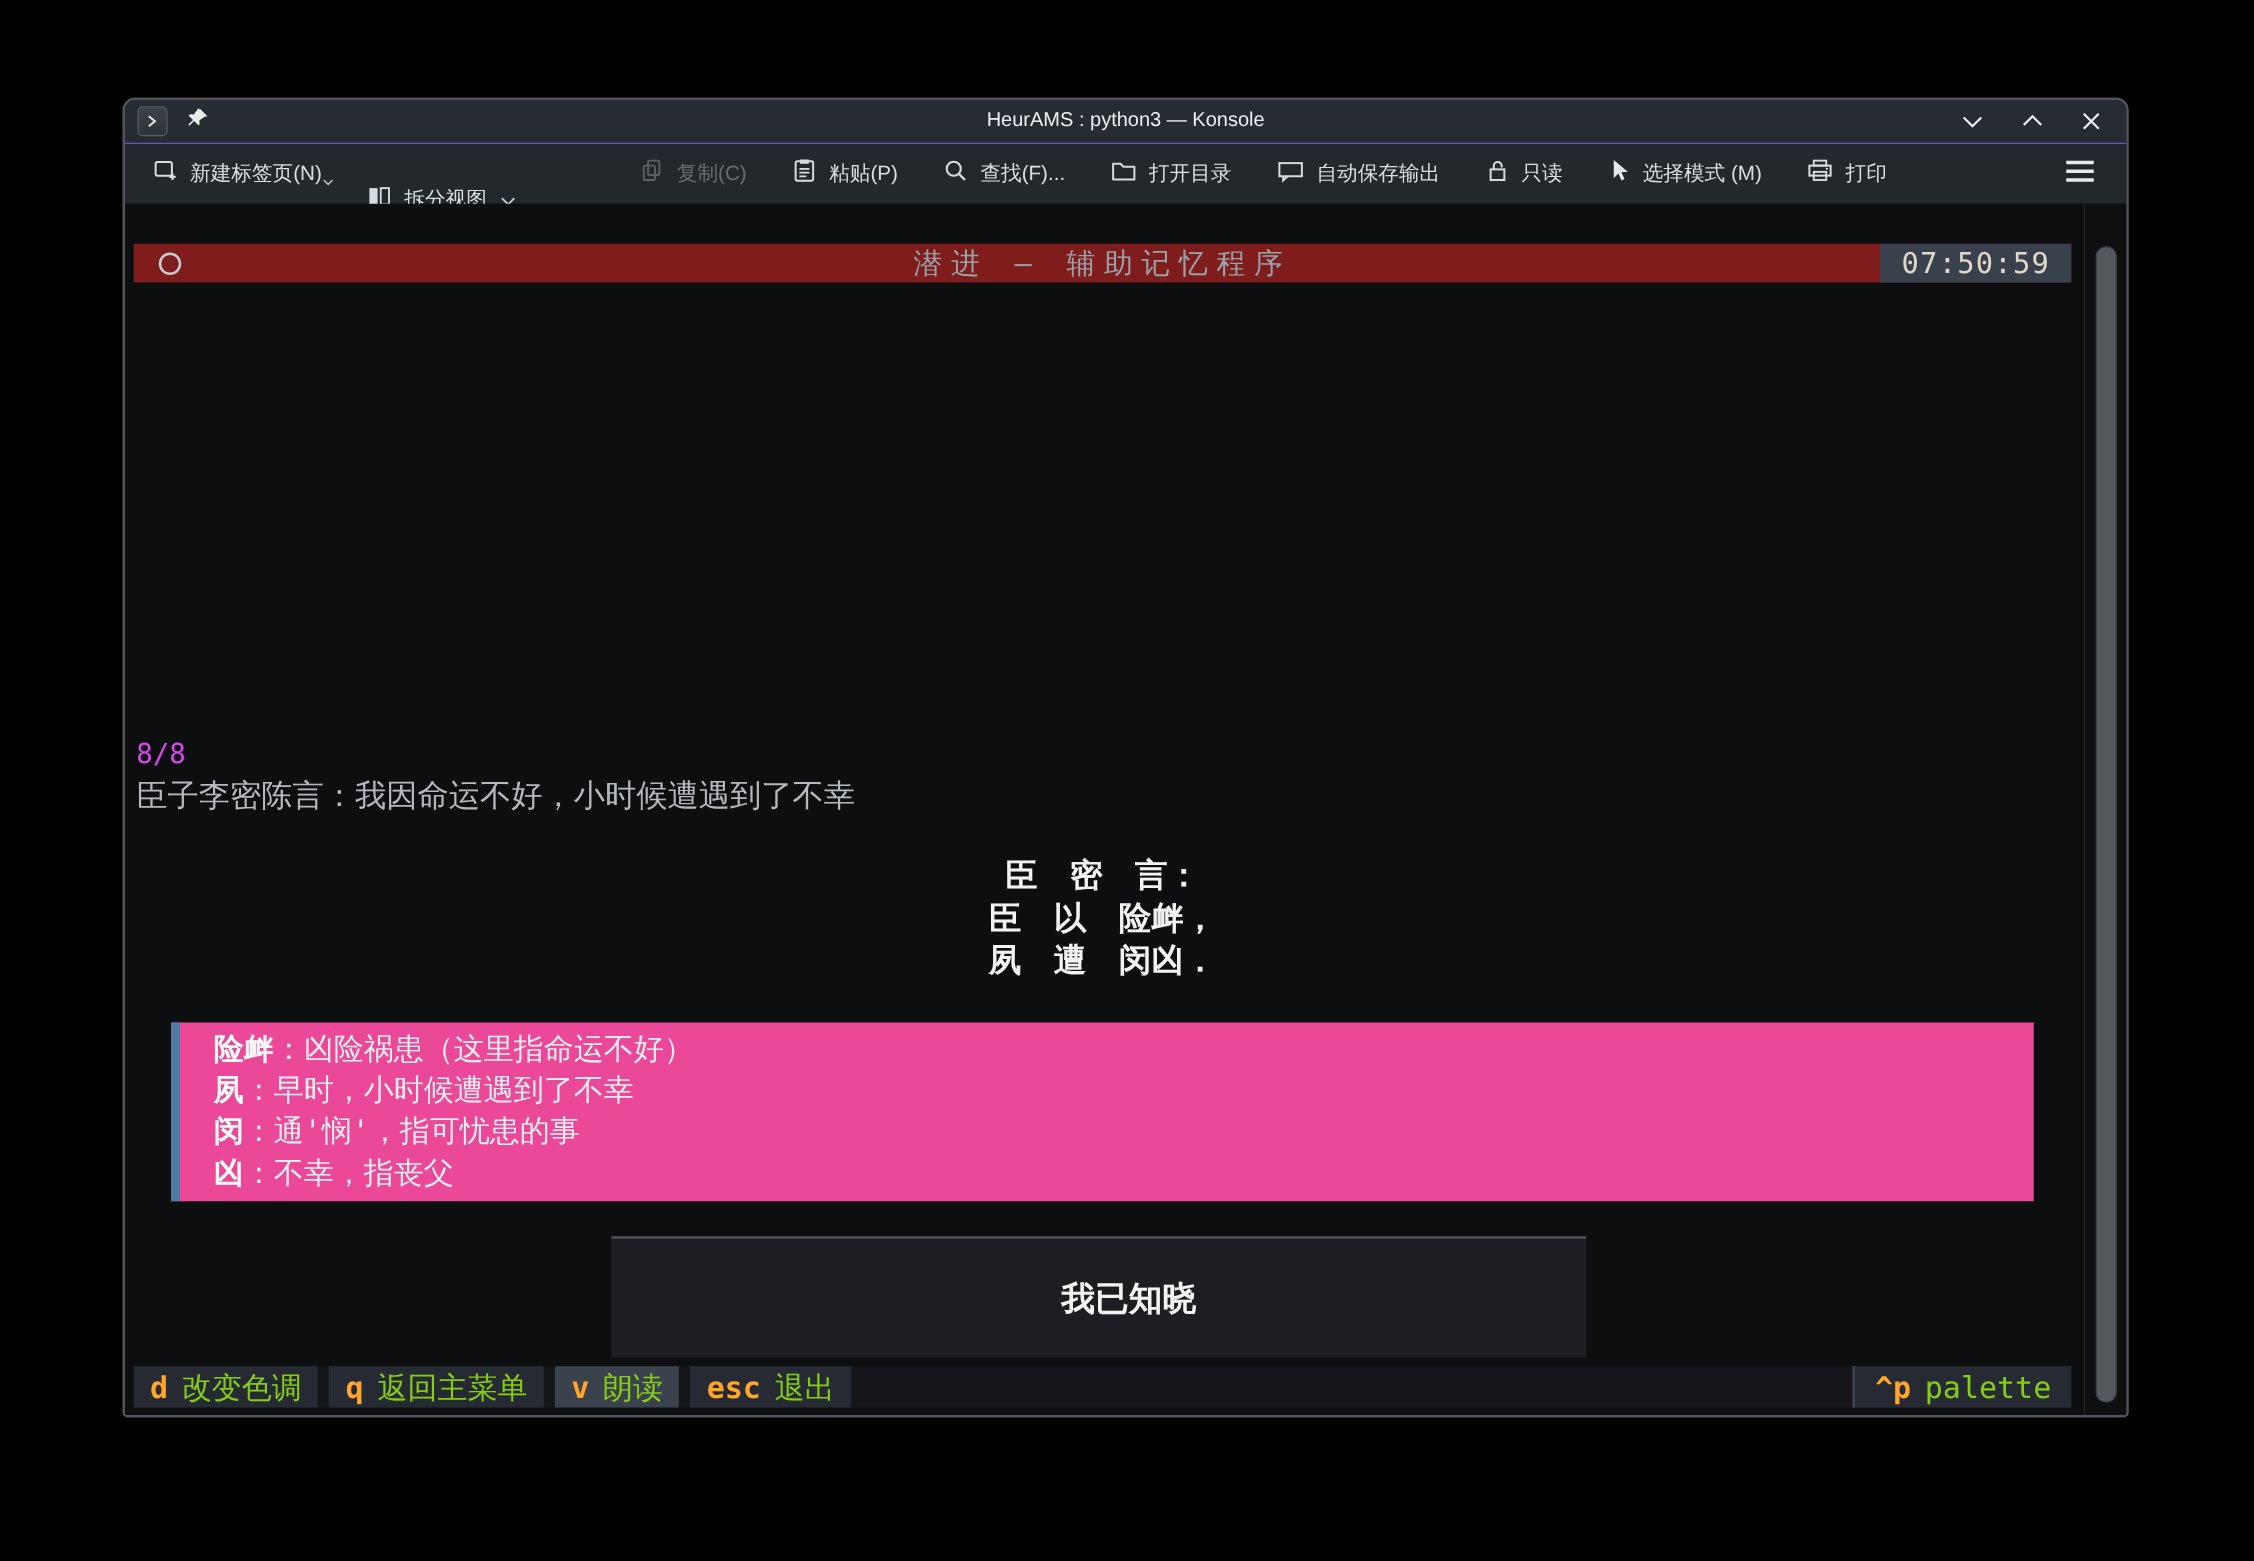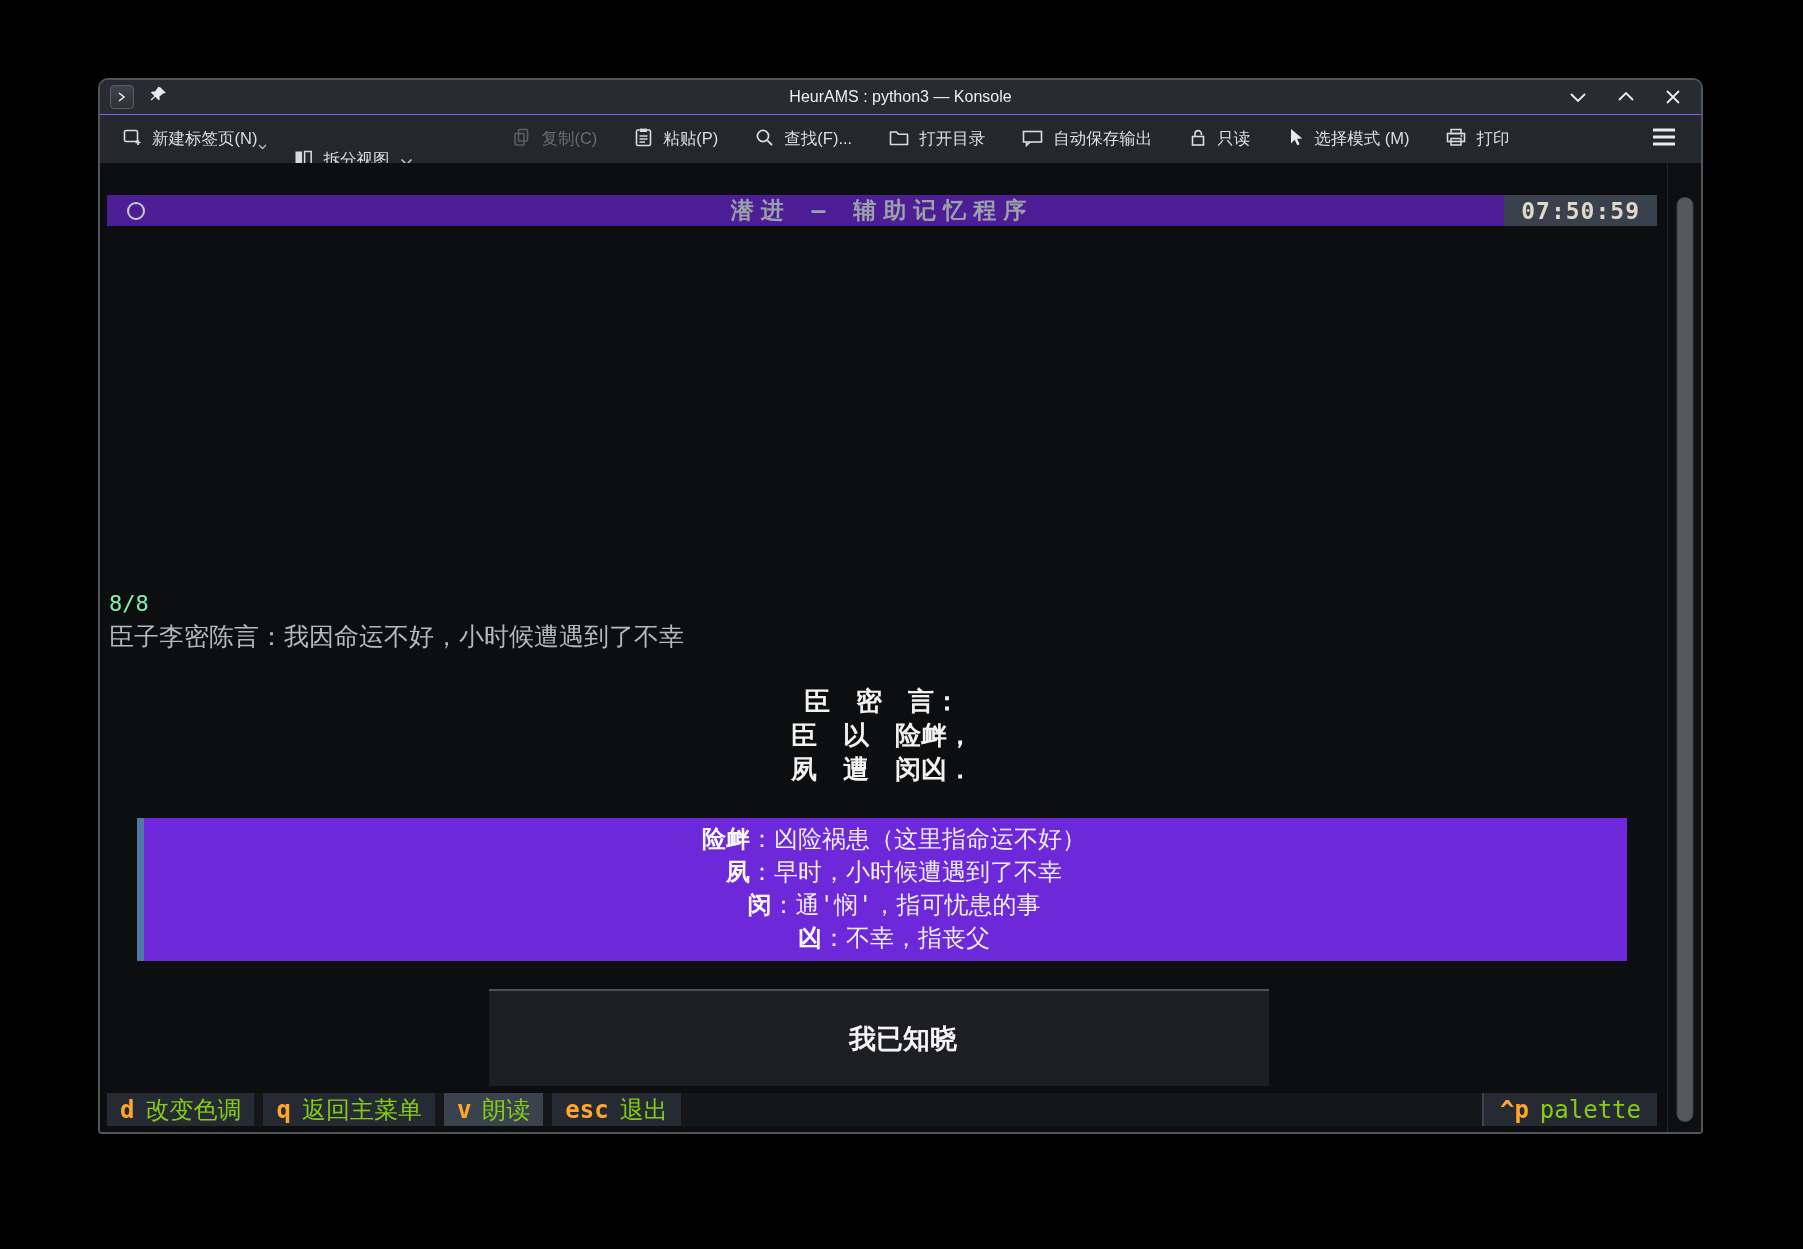--- a/index.html
+++ b/index.html
@@ -22,31 +22,31 @@
   .tb-caret{margin-left:2px;}
   .tb-mini-caret{position:absolute;right:-10px;bottom:-2px;}
   .tb-item.copy{margin-left:58px;}
   .hamburger{margin-left:auto;margin-right:2px;}
   
   .terminal{flex:1 1 auto;position:relative;background:#0d0e10;font-family:"DejaVu Sans Mono","DejaVu Sans",monospace;}
   .scrollbar{position:absolute;top:0;right:0;bottom:0;width:33px;background:#0e0f11;border-left:1px solid #232527;}
   .scroll-thumb{position:absolute;left:50%;transform:translateX(-50%);top:34px;bottom:10px;width:15px;background:#54585d;border-radius:8px;border:1px solid #3c4044;}
   .tui{position:absolute;left:7px;top:0;width:1550px;height:100%;}
   
-  .tui-header{position:absolute;left:0;top:32px;width:100%;height:31px;background:#4c1d95;display:flex;align-items:center;font-weight:bold;}
+  .tui-header{position:absolute;left:0;top:32px;width:100%;height:31px;background:#7f1d1d;display:flex;align-items:center;}
   .ring{position:absolute;left:20px;top:50%;transform:translateY(-50%);width:14px;height:14px;border:2px solid #c6cbd1;border-radius:50%;}
   .tui-title{width:100%;text-align:center;color:#9aa1a8;font-size:23px;letter-spacing:7px;}
   .tui-clock{position:absolute;right:0;top:0;height:100%;background:#39414c;color:#e0d8ca;font-size:23px;
     display:flex;align-items:center;padding:0 17px;letter-spacing:1px;}
   
-  .progress{position:absolute;left:2px;top:428px;color:#86efac;font-size:22px;}
+  .progress{position:absolute;left:2px;top:428px;color:#d946ef;font-size:22px;}
   .prompt{position:absolute;left:2px;top:457px;color:#b5b9bd;font-size:25px;}
   .verse{position:absolute;left:0;top:521px;width:100%;text-align:center;color:#f2f2f2;font-size:26px;font-weight:bold;line-height:34px;}
-  .anno{position:absolute;left:30px;top:655px;width:1490px;box-sizing:border-box;background:#6d28d9;
-    border-left:7px solid #4d7aa3;padding:5px 10px 6px 27px;line-height:33px;font-size:24px;color:#ededed;text-align:center;}
+  .anno{position:absolute;left:30px;top:655px;width:1490px;box-sizing:border-box;background:#ec4899;
+    border-left:7px solid #4d7aa3;padding:5px 10px 6px 27px;line-height:33px;font-size:24px;color:#ededed;}
   .anno .term{font-weight:bold;color:#fafafa;}
   .ack{position:absolute;left:382px;top:826px;width:780px;height:97px;background:#1c1e21;border-top:2px solid #4e5154;
     display:flex;align-items:center;justify-content:center;color:#f4f4f4;font-size:27px;font-weight:bold;cursor:pointer;box-sizing:border-box;padding-left:48px;}
   
   .tui-footer{position:absolute;left:0;top:930px;width:100%;height:33px;background:#14161a;display:flex;align-items:stretch;font-size:24px;}
   .fkey-seg{display:flex;align-items:center;background:#262b33;padding:0 13px;margin-right:9px;white-space:nowrap;cursor:pointer;}
   .fkey-seg.hl{background:#3a424d;}
   .fkey{color:#ffa62b;font-weight:bold;margin-right:11px;}
   .flabel{color:#84cc16;}
   .palette-seg{margin-left:auto;margin-right:0;border-left:2px solid #3f444c;padding:0 16px;background:#262b33;display:flex;align-items:center;white-space:nowrap;cursor:pointer;}

